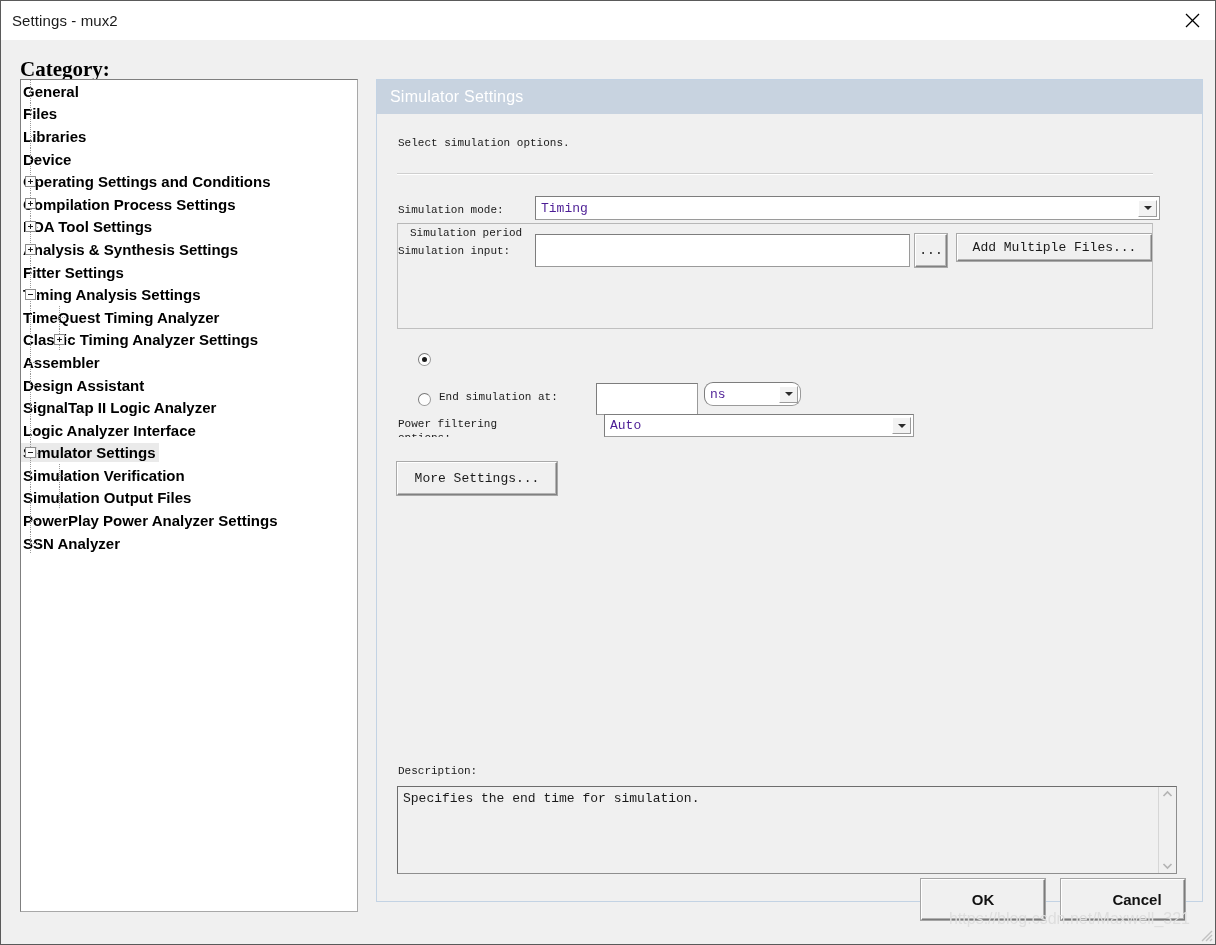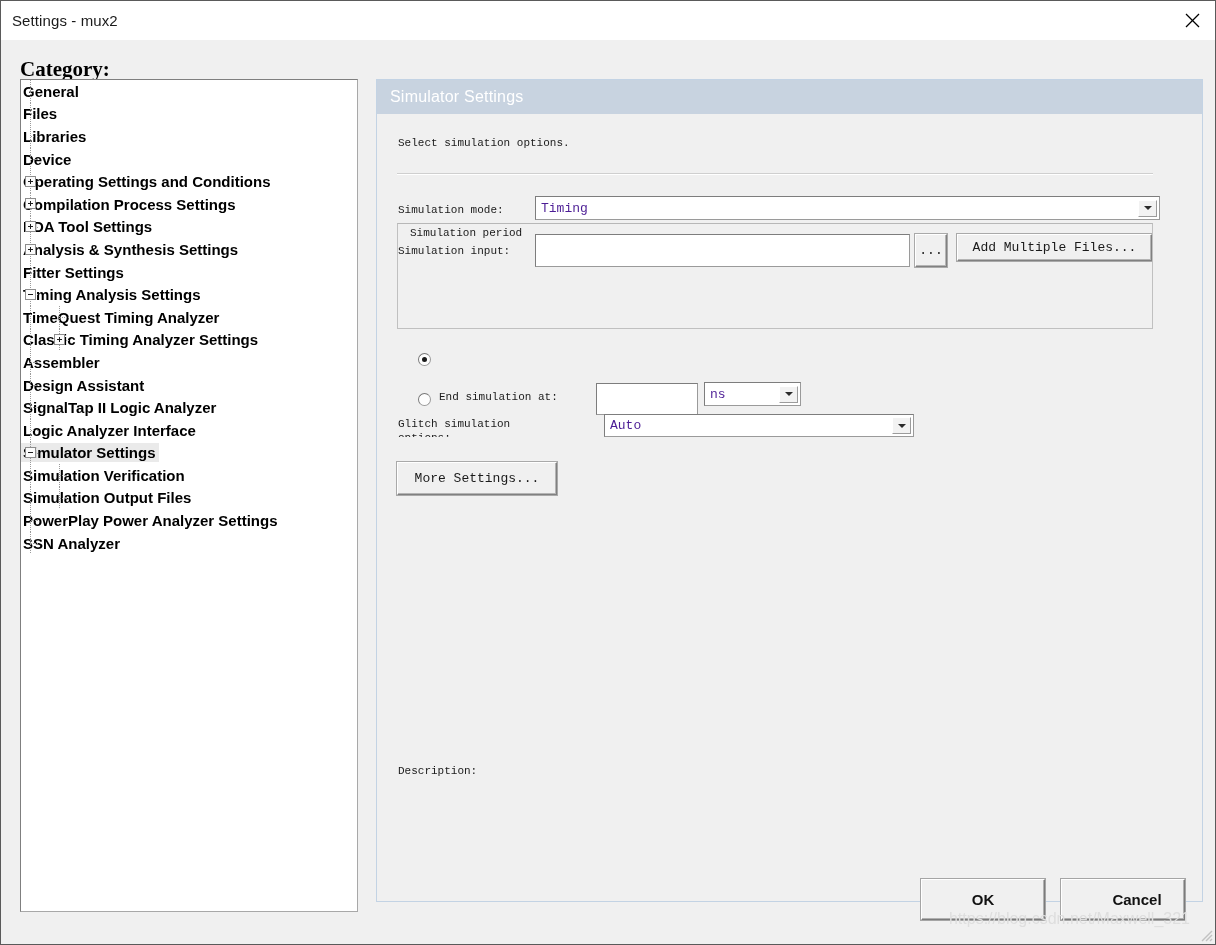--- a/index.html
+++ b/index.html
@@ -579,41 +579,52 @@
         <div class="btn" style="left:580px; top:120px; width:195px; height:27px;">Add Multiple Files...</div>
 
         <div id="group-period"></div>
         <div id="group-period-legend" class="mono">Simulation period</div>
 
         <span class="radio checked" style="left:41px; top:239px;"></span>
 
         <span class="radio" style="left:41px; top:279px;"></span>
         <div class="field-label mono" style="left:62px; top:277px;">End simulation at:</div>
         <input class="ctl-input" style="left: 219px; top: 269px; width: 102px; height: 32px;" type="text" value="">
-        <div class="ctl-combo" style="left:327px; top:268px; width:97px; height:24px;">
+        <div class="ctl-combo" style="left:327px; top:268px; width:97px; height:24px;border-radius:9px;">
           <span class="val">ns</span>
           <span class="combo-arrow">
               <i></i>
             </span>
         </div>
 
         <div class="field-label mono" style="left:21px; top:303px; line-height:14px; overflow:hidden; height:20px; width:150px;">
-          <span>Glitch simulation</span><br>
+          <span>Power filtering</span><br>
           <span>options:</span>
         </div>
         <div class="ctl-combo" style="left:206px; top:300px; width:310px; height:23px;margin-left:21px;">
           <span class="val">Auto</span>
           <span class="combo-arrow">
               <i></i>
             </span>
         </div>
 
         <div class="btn" style="left:20px; top:348px; width:160px; height:33px;">More Settings...</div>
 
         <div id="desc-label" class="mono">Description:</div>
+        <div id="desc-box">
+          <div id="desc-text">Specifies the end time for simulation.</div>
+          <div id="desc-scroll">
+            <svg class="chev" width="11" height="8" viewBox="0 0 11 8">
+              <polyline points="1.5,6 5.5,2 9.5,6" fill="none" stroke="#b4b4b4" stroke-width="1.7"></polyline>
+            </svg>
+            <svg class="chev" width="11" height="8" viewBox="0 0 11 8">
+              <polyline points="1.5,2 5.5,6 9.5,2" fill="none" stroke="#b4b4b4" stroke-width="1.7"></polyline>
+            </svg>
+          </div>
+        </div>
 
       </div>
     </div>
 
     <div class="footer-btn" style="left:920px; top:839px;">OK</div>
     <div class="footer-btn" style="left:1060px; top:839px;padding-left:28px;">Cancel</div>
 
     <div id="watermark">https://blog.csdn.net/Maxwell_321</div>
 
     <svg id="resize-grip" viewBox="0 0 16 16">

